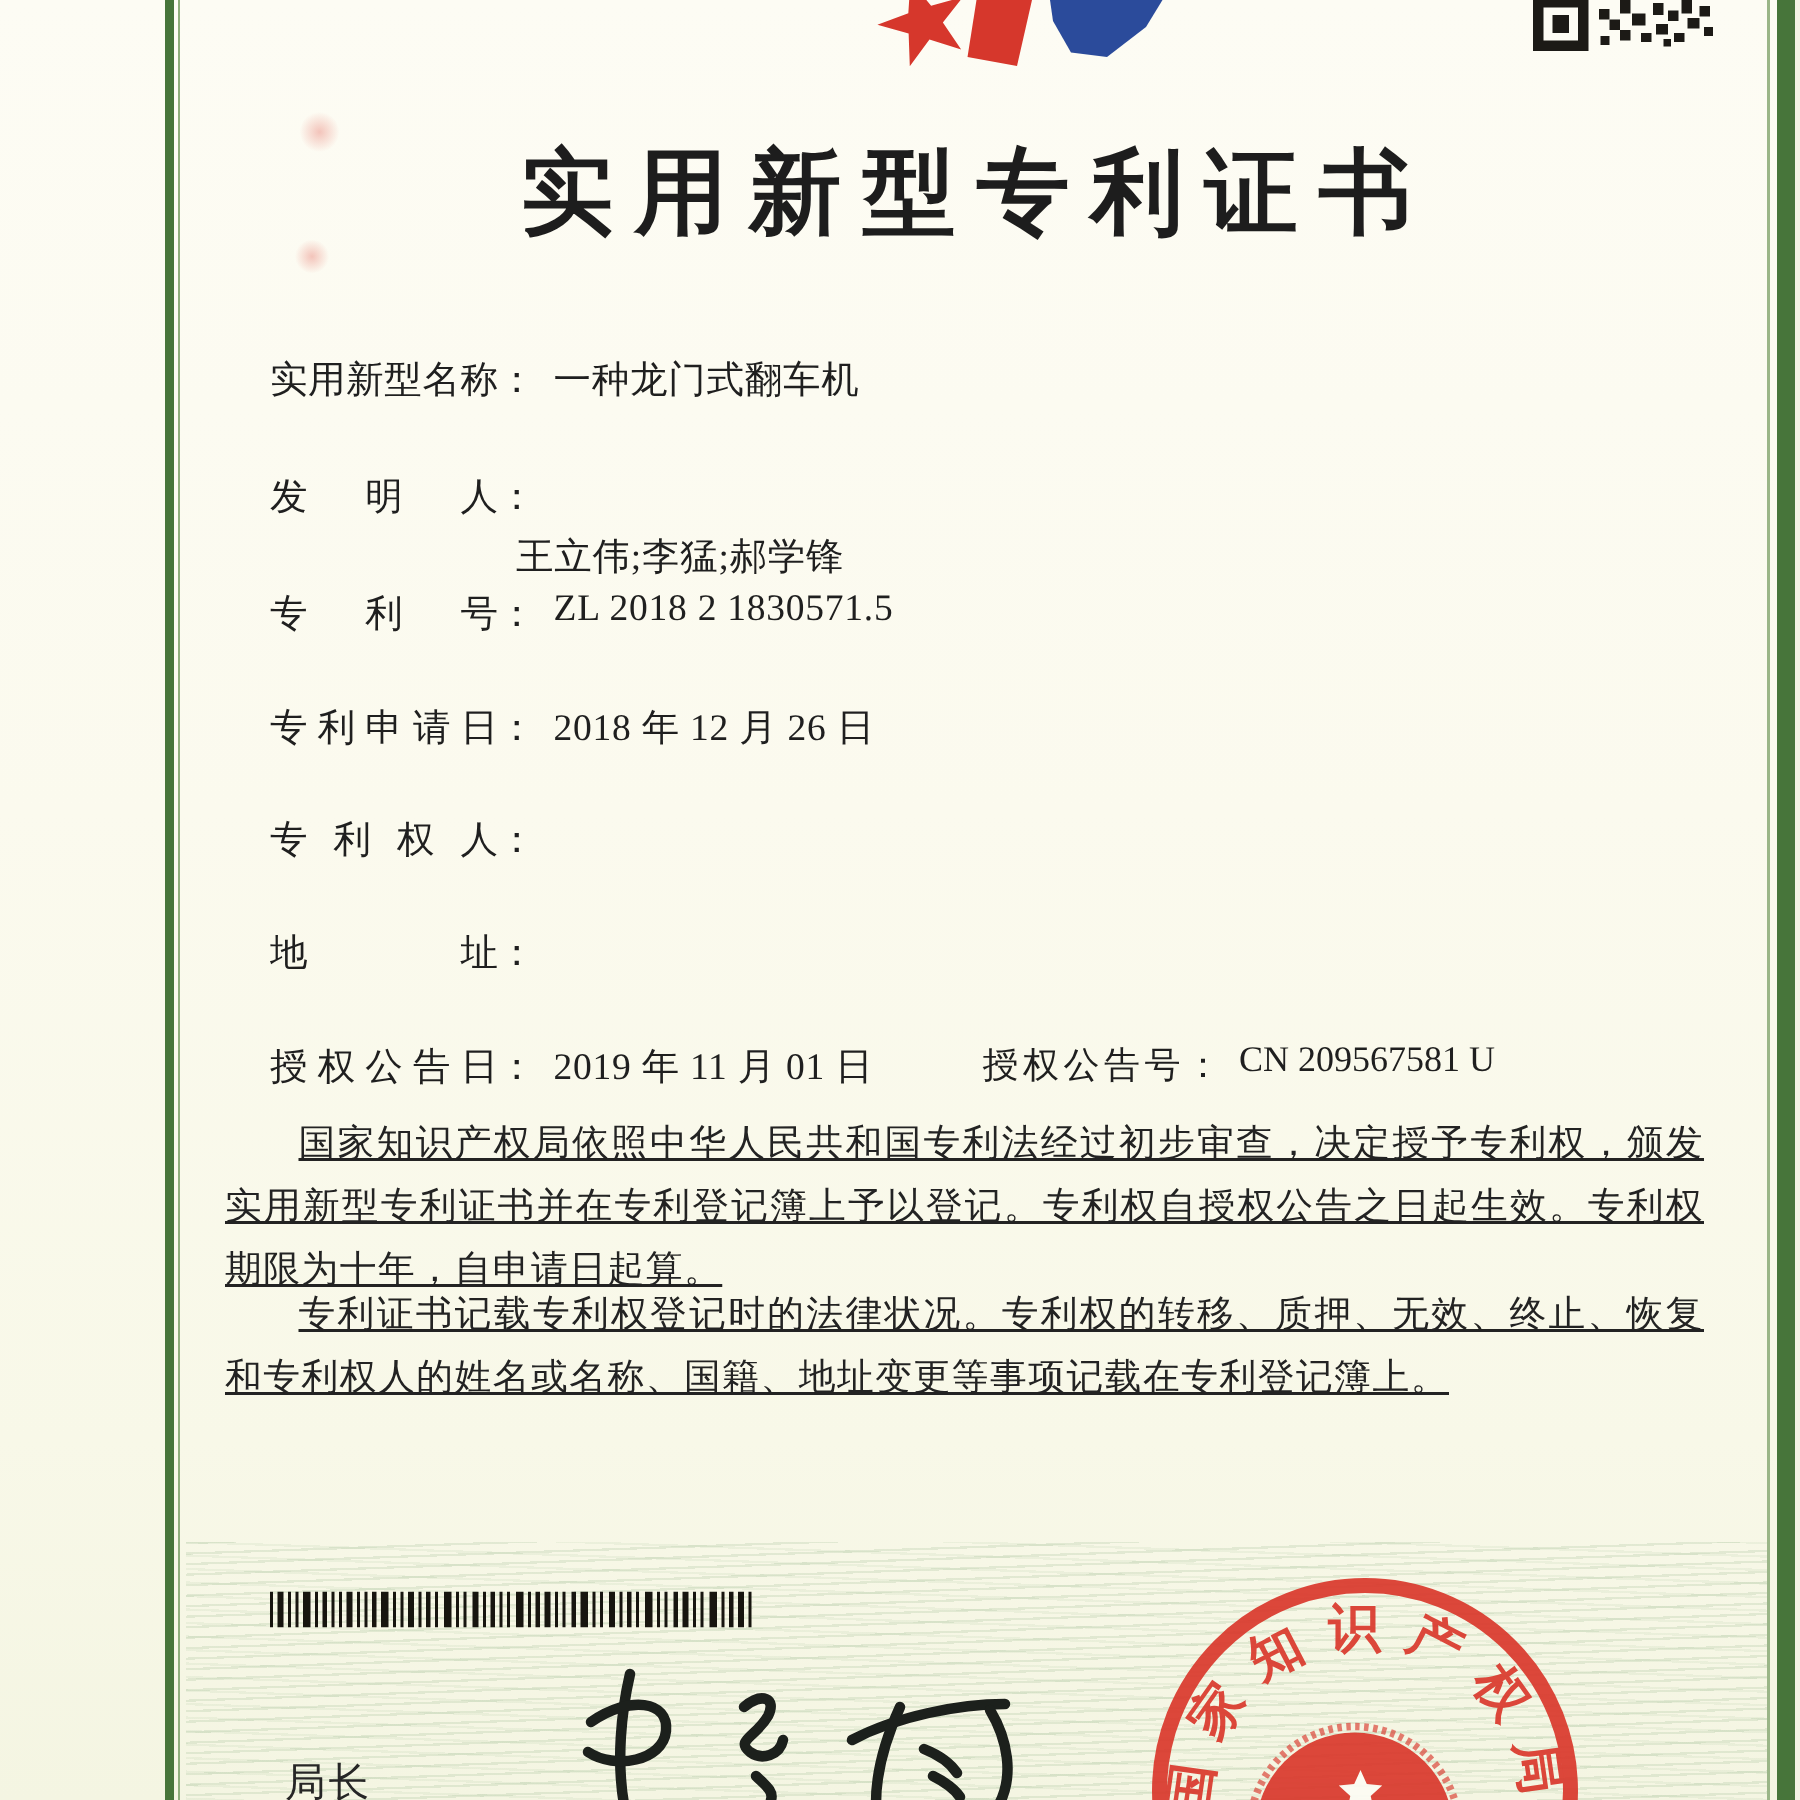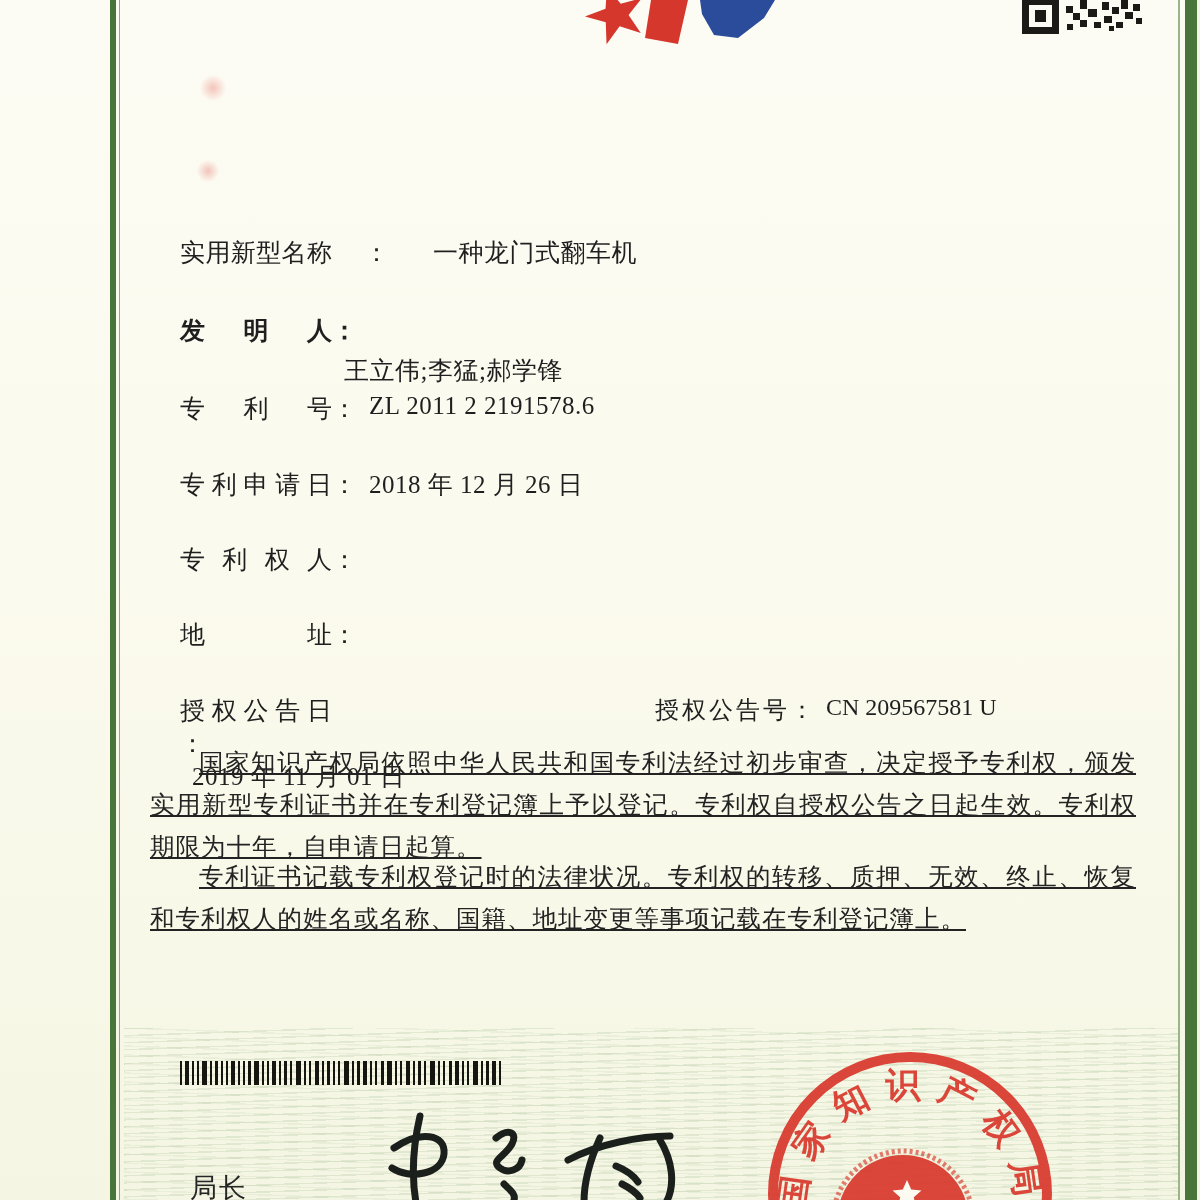--- a/index.html
+++ b/index.html
@@ -113,56 +113,57 @@
         <rect x="99" y="0" width="7" height="9"></rect>
           <rect x="103" y="12" width="8" height="7"></rect>
         <rect x="111" y="4" width="7" height="7"></rect>
           <rect x="114" y="18" width="6" height="6"></rect>
         <rect x="45" y="24" width="6" height="6"></rect>
           <rect x="87" y="26" width="5" height="5"></rect>
       </g>
     </svg>
   </div>
 
-
-  <div class="field-row" style="top:236px;gap:32px;">
+  <div class="title">实用新型专利证书</div>
+
+  <div class="field-row" style="top:236px;">
     <span class="field-label">实用新型名称</span>
       <span class="field-colon">：</span>
     <span class="field-value">一种龙门式翻车机</span>
   </div>
 
-  <div class="field-row" style="top:314px;font-weight:bold;">
+  <div class="field-row" style="top:314px;">
     <span class="field-label">发明人</span>
       <span class="field-colon">：</span>
   </div>
   <div class="inv-line2">王立伟;李猛;郝学锋</div>
 
   <div class="field-row" style="top:392px;justify-content:flex-end;">
     <span class="field-label">专利号</span>
       <span class="field-colon">：</span>
-    <span class="field-value">ZL 2011 2 2191578.6</span>
+    <span class="field-value">ZL 2018 2 1830571.5</span>
   </div>
 
   <div class="field-row" style="top:468px;">
     <span class="field-label">专利申请日</span>
       <span class="field-colon">：</span>
     <span class="field-value">2018 年 12 月 26 日</span>
   </div>
 
   <div class="field-row" style="top:543px;">
     <span class="field-label">专利权人</span>
       <span class="field-colon">：</span>
   </div>
 
   <div class="field-row" style="top:618px;">
     <span class="field-label">地址</span>
       <span class="field-colon">：</span>
   </div>
 
-  <div class="field-row" style="top:694px;flex-direction:column;">
+  <div class="field-row" style="top:694px;">
     <span class="field-label">授权公告日</span>
       <span class="field-colon">：</span>
     <span class="field-value">2019 年 11 月 01 日</span>
   </div>
 
   <div class="grant-no-row">
     <span class="glabel">授权公告号</span>
       <span>：</span>
     <span class="gvalue">CN 209567581 U</span>
   </div>

